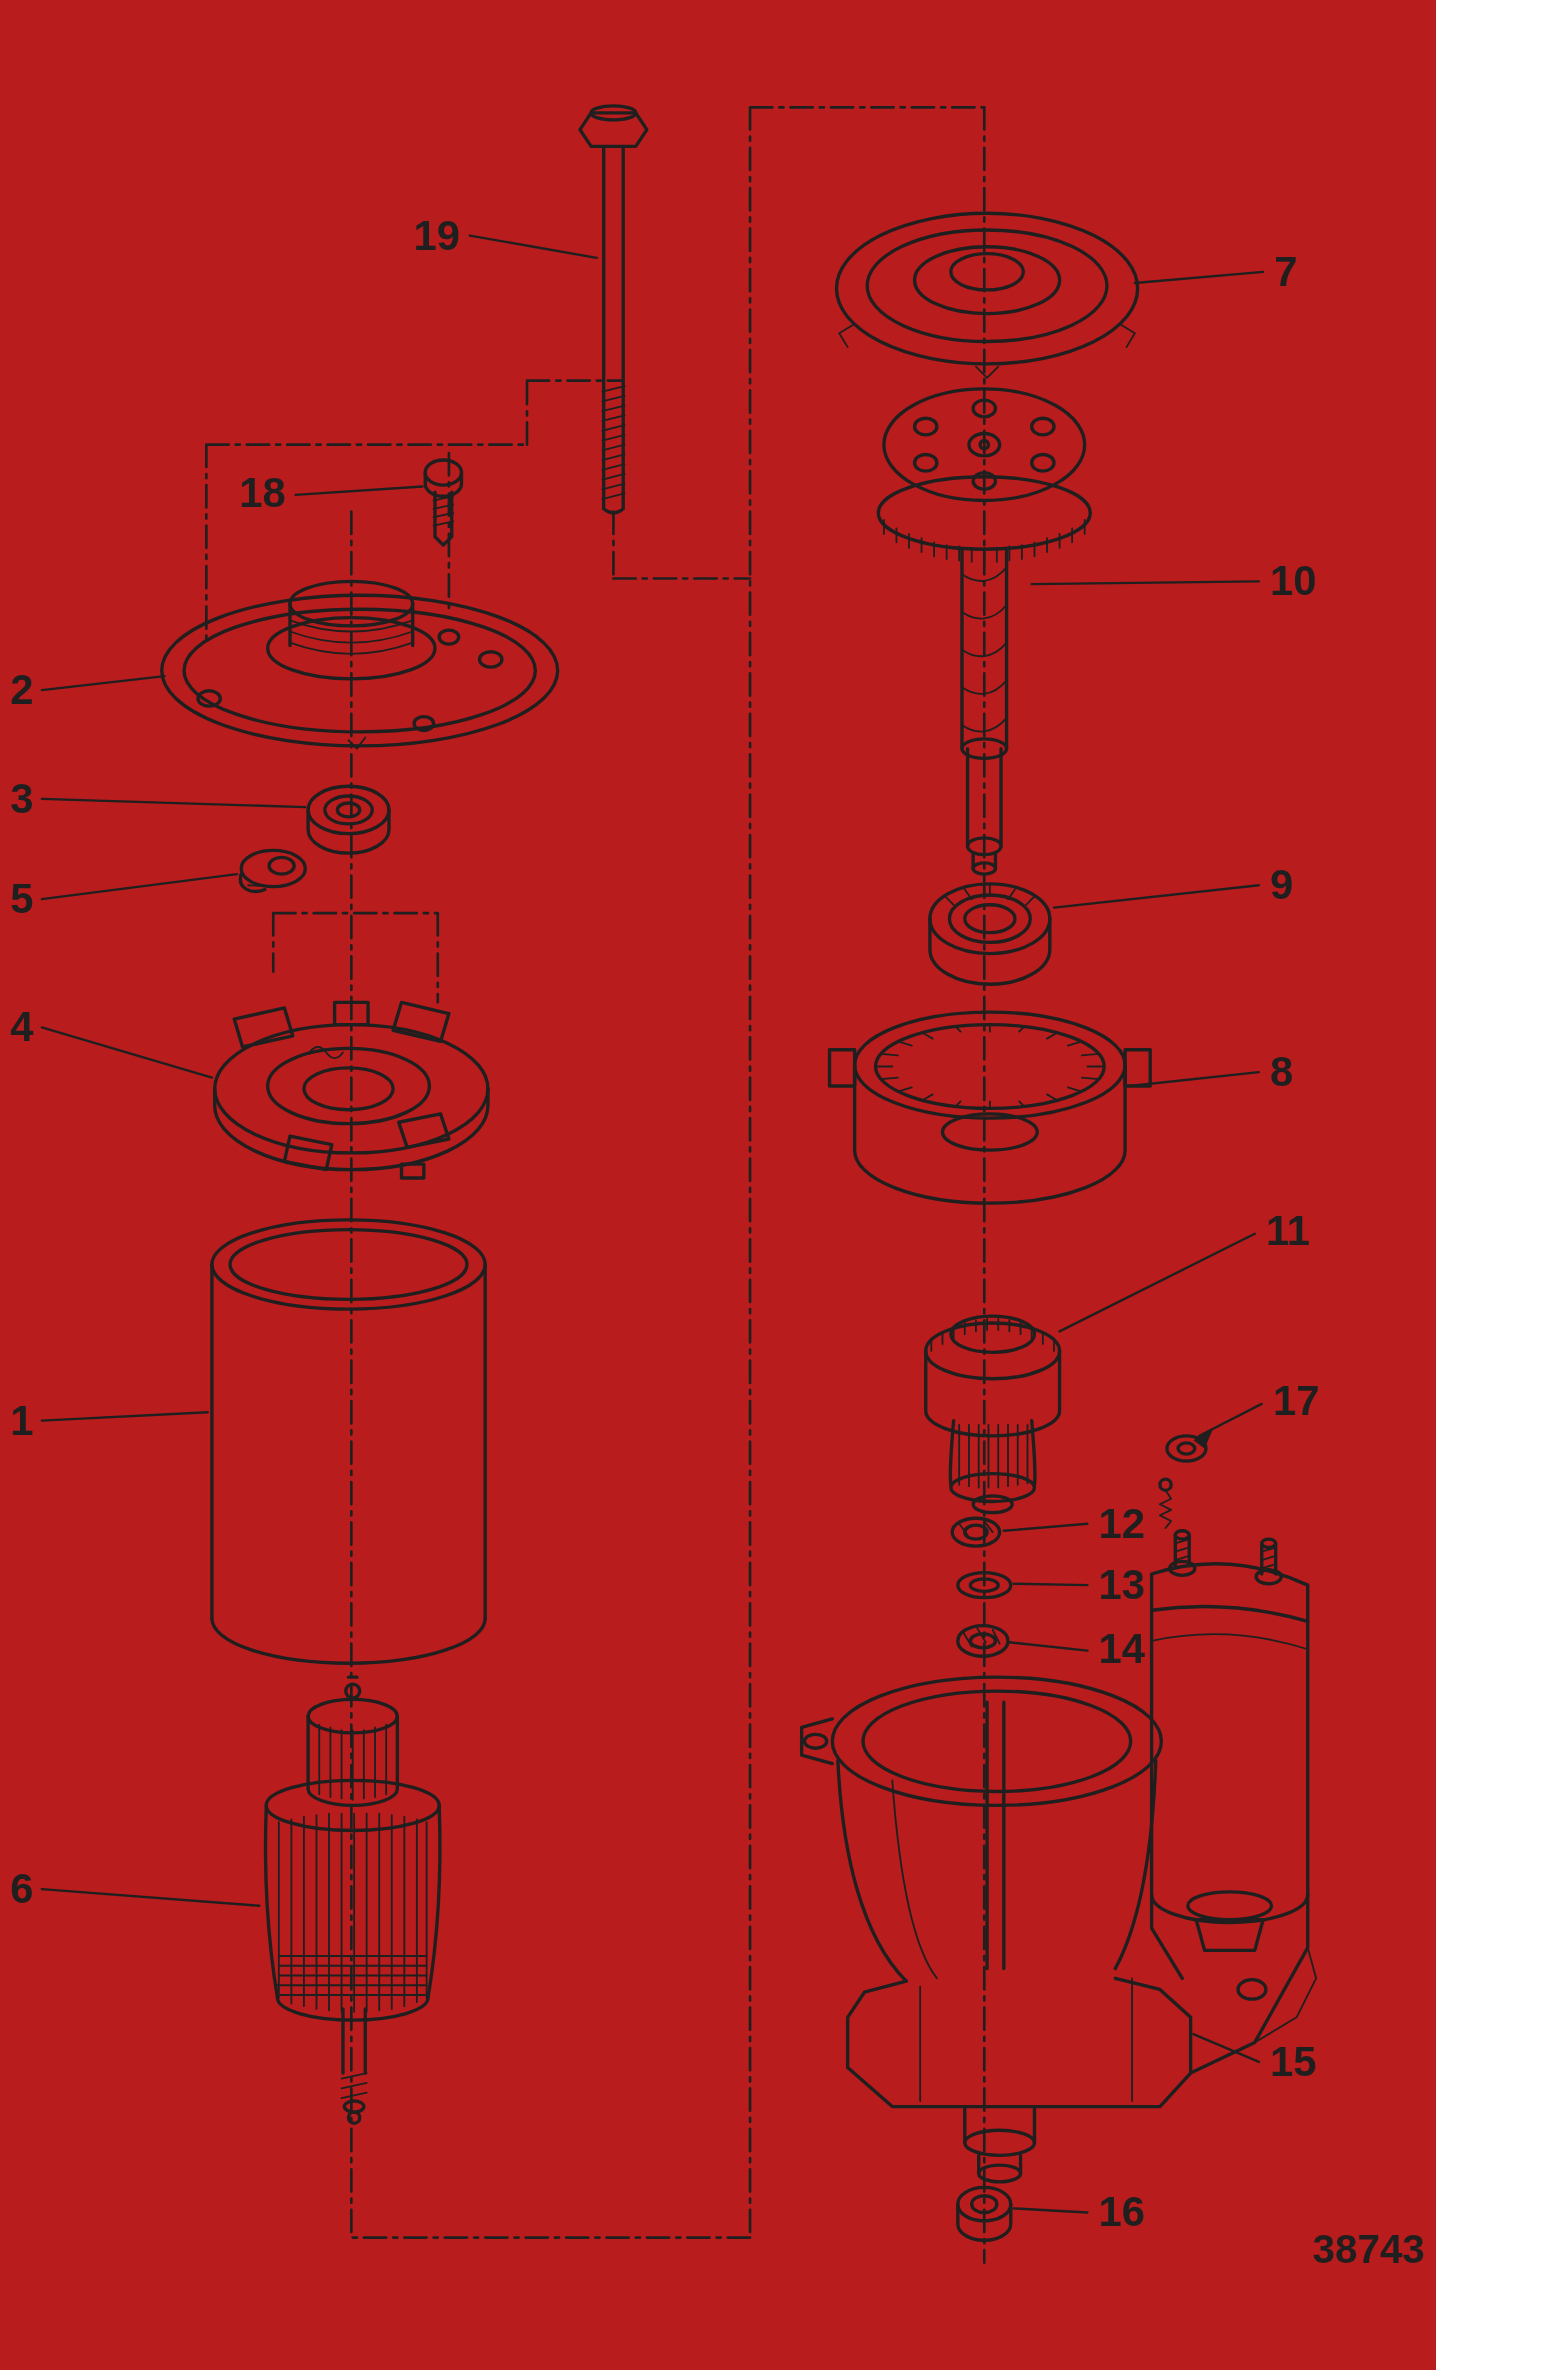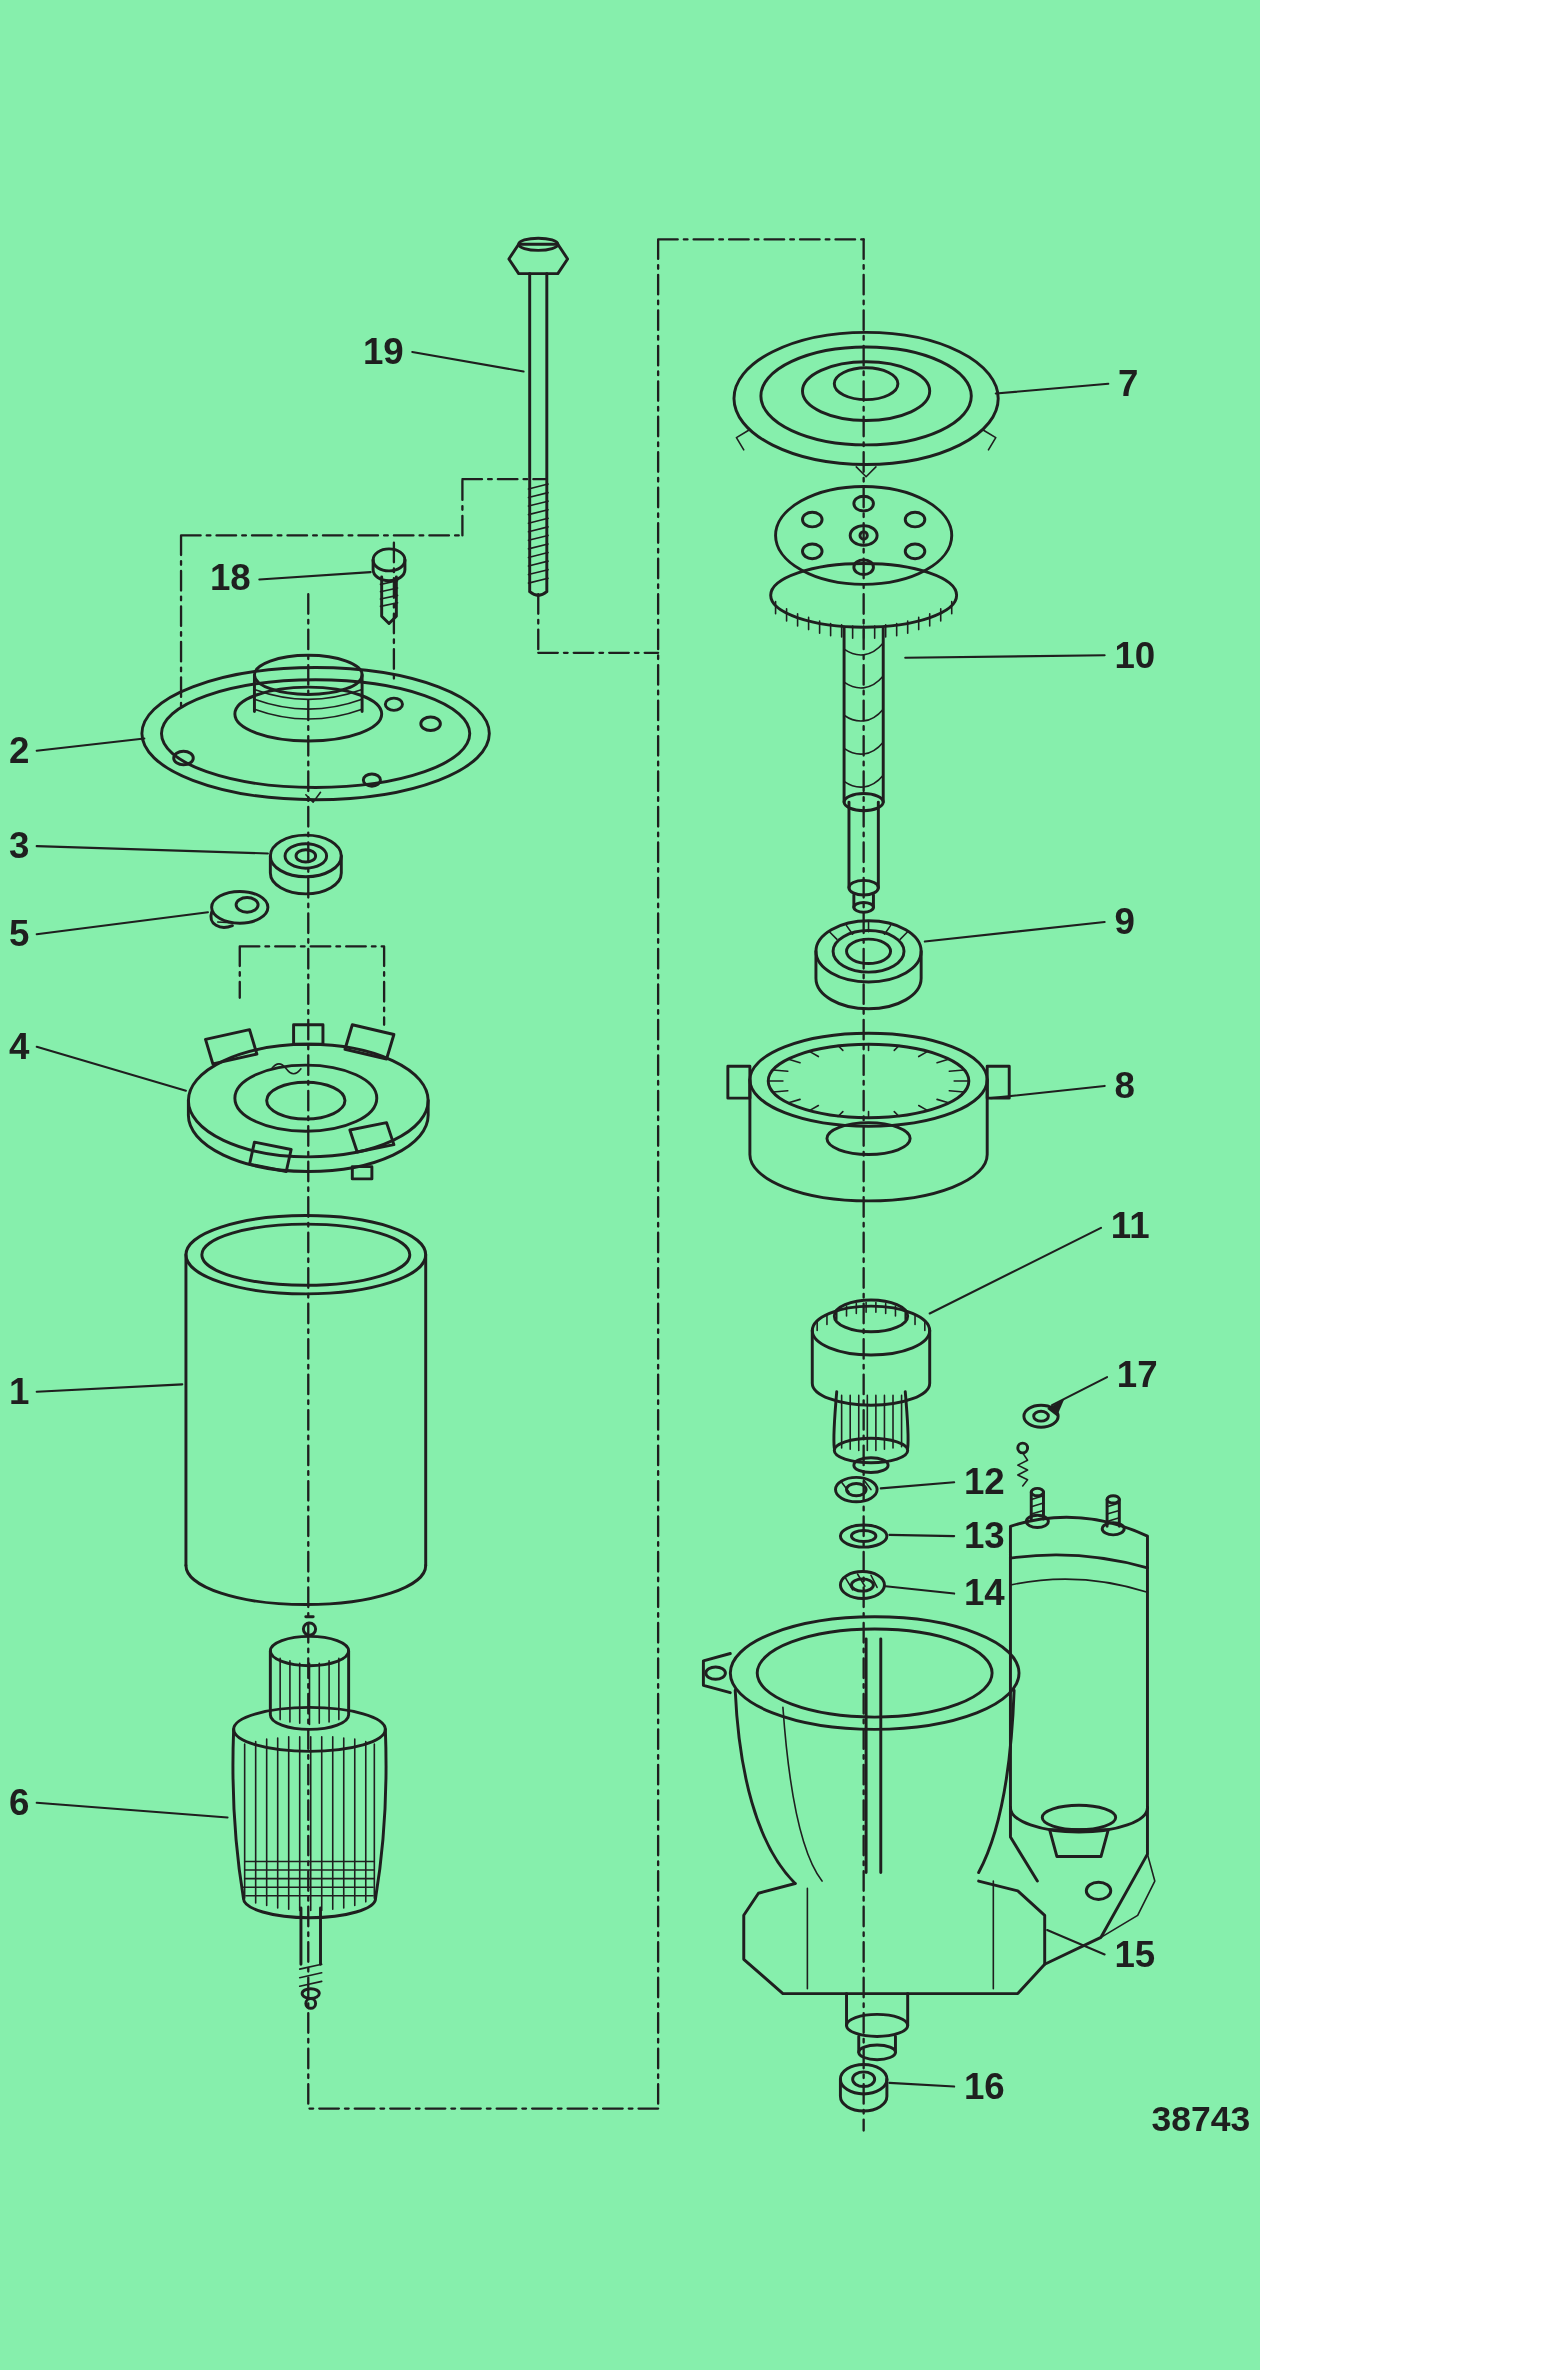--- a/index.html
+++ b/index.html
@@ -3,23 +3,23 @@
 <meta charset="utf-8">
 <style>
   html, body {
     margin: 0;
     padding: 0;
     background: #ffffff;
     font-family: "Liberation Sans", sans-serif;
   }
   #stage {
     position: relative;
-    width: 1260px;
+    width: 1436px;
     height: 2370px;
-    background: #86efac;
+    background: #b91c1c;
     overflow: hidden;
   }
   #stage svg {
     position: absolute;
     inset: 0;
     width: 100%;
     height: 100%;
   }
   .callout {
     fill: #1f1f1f;

